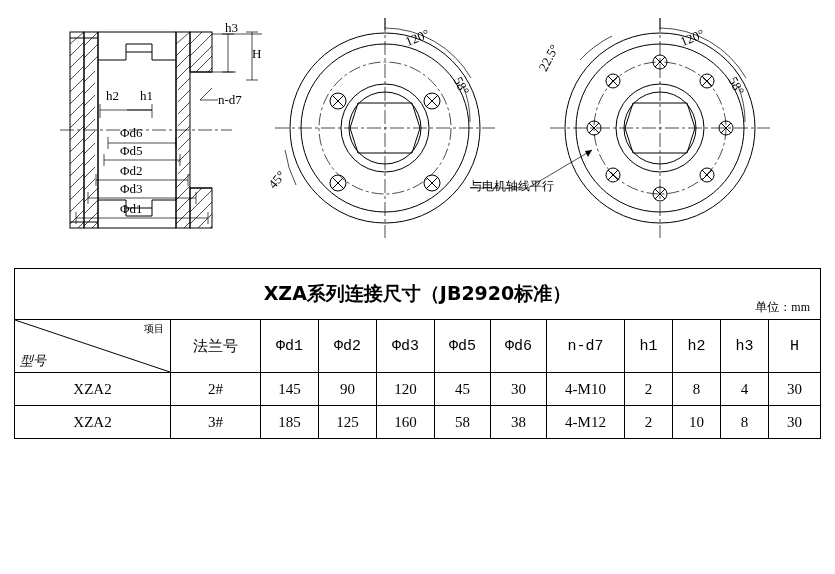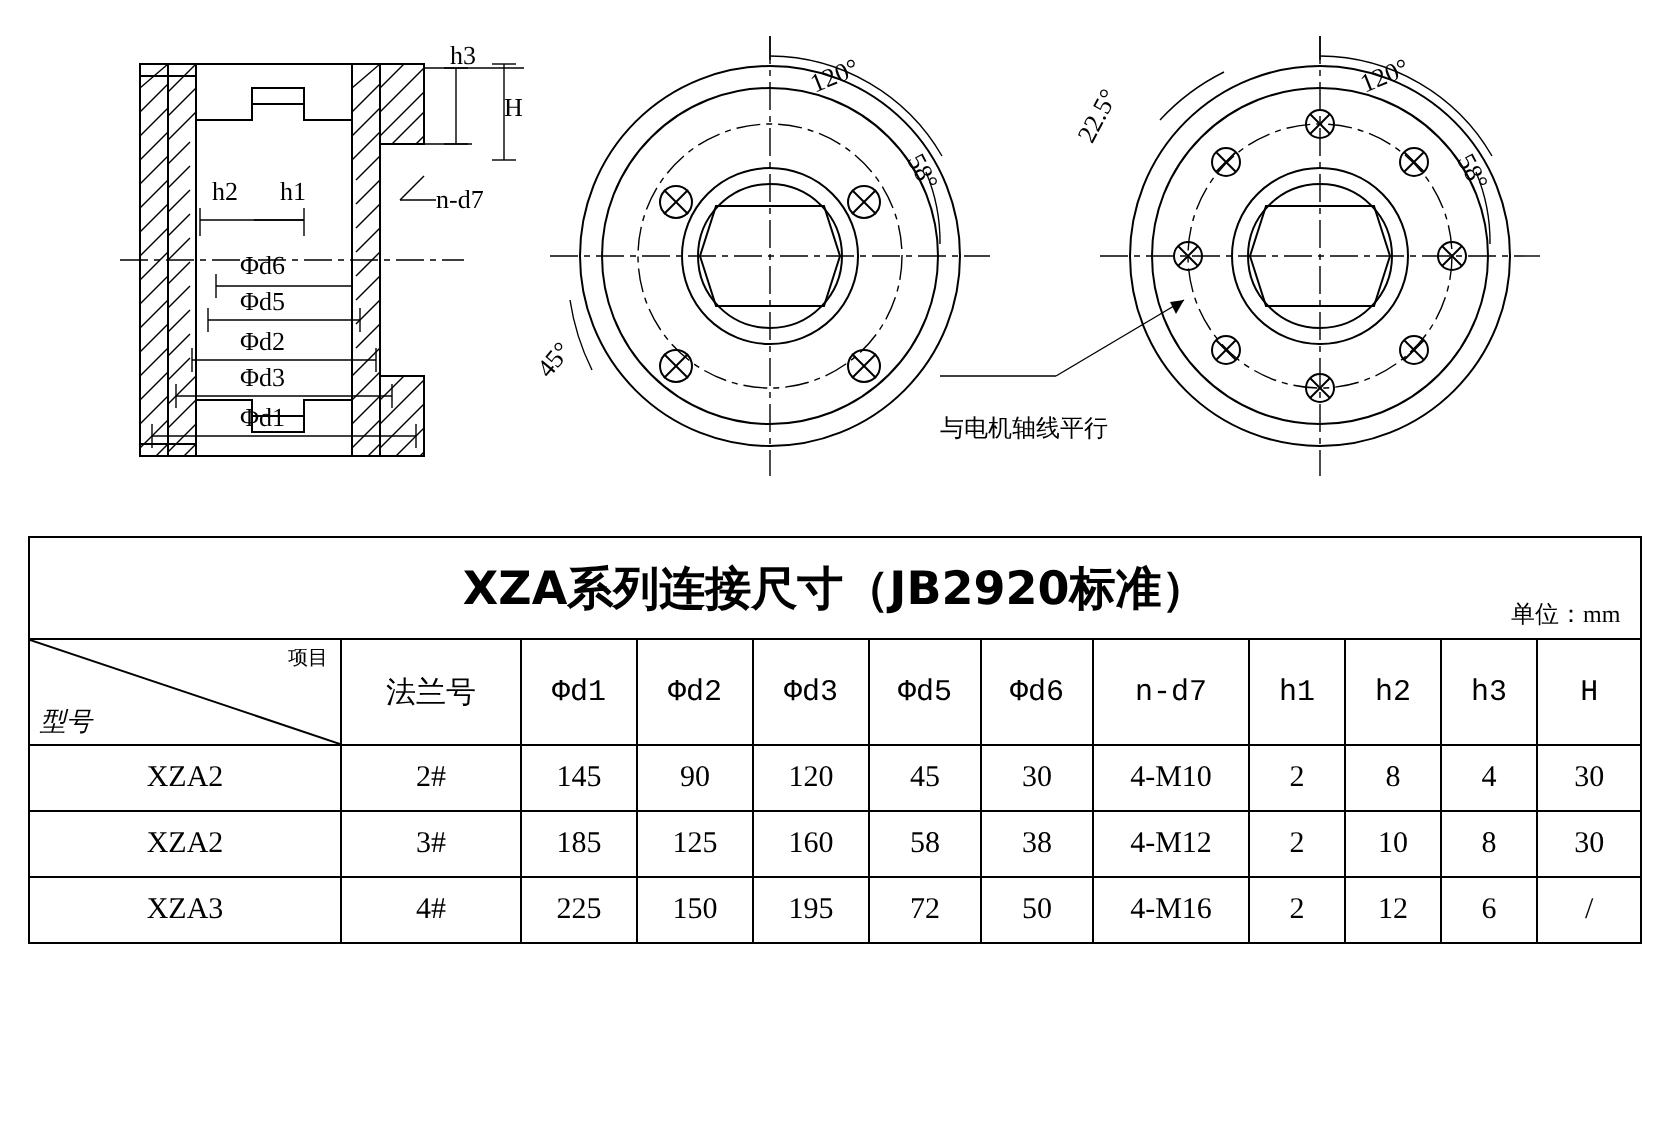--- a/index.html
+++ b/index.html
@@ -52,21 +52,21 @@
     height: 32px;
     padding: 0;
   }
   .title-cell {
     position: relative;
     height: 50px !important;
     border-bottom: 1px solid #000;
   }
   .title-main {
     font-family: "DejaVu Sans", sans-serif;
-    font-size: 23px;
+    font-size: 19px;
     font-weight: bold;
     letter-spacing: 0px;
   }
   .title-unit {
     position: absolute;
     right: 10px;
     bottom: 3px;
     font-family: Liberation Serif, serif;
     font-size: 12px;
     font-weight: normal;
@@ -350,21 +350,21 @@
   <div class="lbl" style="left:120px; top:201px;">Φd1</div>
 
   <div class="lbl" style="left:405px; top:30px; transform:rotate(-22deg);">120°</div>
   <div class="lbl" style="left:452px; top:78px; transform:rotate(62deg);">58°</div>
   <div class="lbl" style="left:268px; top:172px; transform:rotate(-50deg);">45°</div>
 
   <div class="lbl" style="left:680px; top:30px; transform:rotate(-22deg);">120°</div>
   <div class="lbl" style="left:727px; top:78px; transform:rotate(62deg);">58°</div>
   <div class="lbl" style="left:535px; top:50px; transform:rotate(-62deg);">22.5°</div>
 
-  <div class="lbl cn" style="left:470px; top:178px;margin-top:28px;">与电机轴线平行</div>
+  <div class="lbl cn" style="left:470px; top:178px;">与电机轴线平行</div>
 </div>
 
 <div class="table-wrap">
   <table class="dims">
     <colgroup>
       <col style="width:88px">
       <col style="width:68px">
       <col style="width:90px">
       <col style="width:58px">
       <col style="width:58px">
@@ -428,32 +428,18 @@
         <td class="data">160</td>
         <td class="data">58</td>
         <td class="data">38</td>
         <td class="data">4-M12</td>
         <td class="data">2</td>
         <td class="data">10</td>
         <td class="data">8</td>
         <td class="data">30</td>
       </tr>
 
-      <tr>
-        <td class="left-al" colspan="2">XZA3</td>
-        <td class="data">4#</td>
-        <td class="data">225</td>
-        <td class="data">150</td>
-        <td class="data">195</td>
-        <td class="data">72</td>
-        <td class="data">50</td>
-        <td class="data">4-M16</td>
-        <td class="data">2</td>
-        <td class="data">12</td>
-        <td class="data">6</td>
-        <td class="data">/</td>
-      </tr>
 
 
 
     </tbody>
   </table>
 </div>
 
 </body></html>

